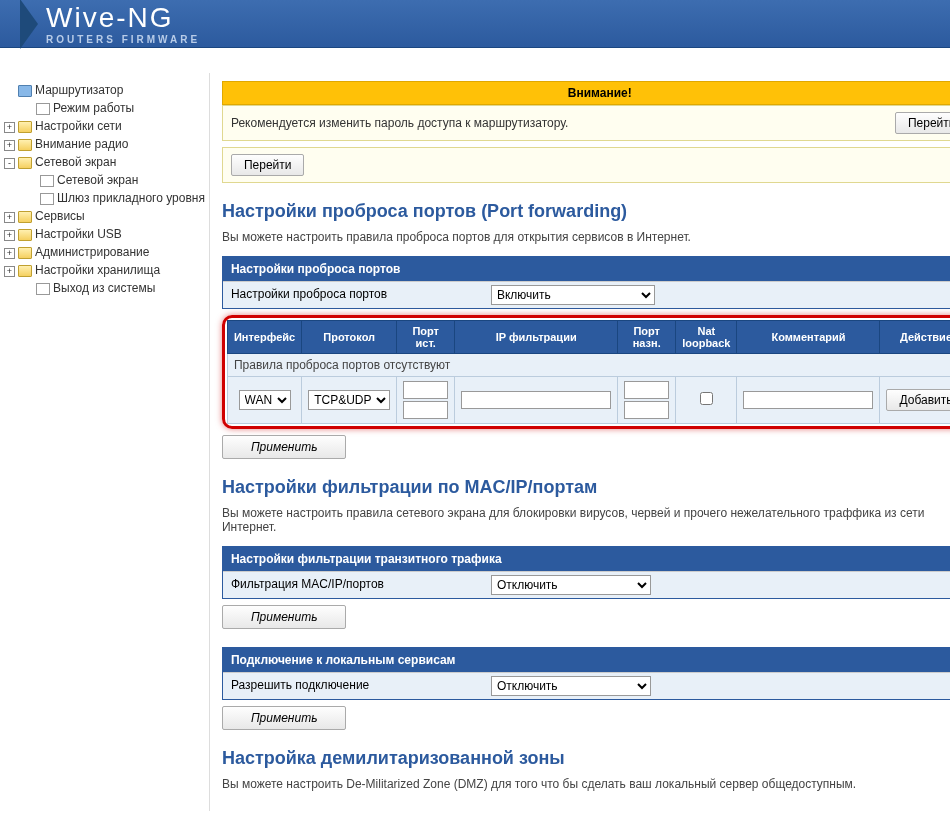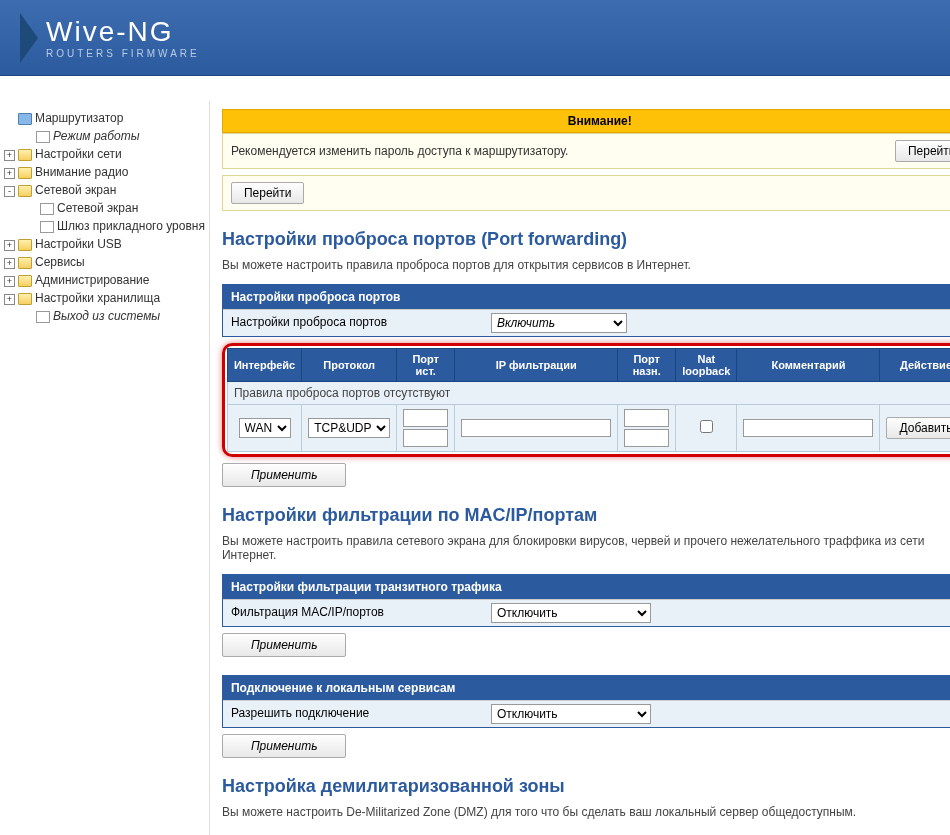--- a/index.html
+++ b/index.html
@@ -1,26 +1,26 @@
 <!DOCTYPE html>
 <html><head>
 <meta charset="utf-8">
 <style>
 * { box-sizing: border-box; margin: 0; padding: 0; }
 body { font-family: Arial, sans-serif; font-size: 12px; background: #fff; width: 950px; }
-.header { background: linear-gradient(#3d6db0, #2c5a9e); height: 76px; display: flex; align-items: center; padding-left: 20px; border-bottom: 1px solid #1a4680; }
+.header { background: linear-gradient(#3d6db0, #2c5a9e); height: 48px; display: flex; align-items: center; padding-left: 20px; border-bottom: 1px solid #1a4680; }
 .logo-triangle { width: 0; height: 0; border-top: 25px solid transparent; border-bottom: 25px solid transparent; border-left: 18px solid #1e4a7a; margin-right: 8px; }
 .logo-text { color: #fff; }
 .logo-main { font-size: 28px; font-weight: 300; letter-spacing: 2px; }
-.logo-sub { font-size: 10px; letter-spacing: 3px; color: #b8cce8; }
+.logo-sub { font-size: 10px; letter-spacing: 3px; color: #b8cce8; font-weight: bold; }
 .container { display: flex; margin-top: 25px; }
 .sidebar { width: 240px; padding: 8px 4px; border-right: 1px solid #ddd; }
 .tree { list-style: none; }
 .tree li { padding: 2px 0; white-space: nowrap; color: #333; }
-.tree .indent1 { padding-left: 18px; font-style: italic; }
+.tree .indent1 { padding-left: 18px; }
 .tree .indent2 { padding-left: 36px; }
 .tree-icon { display: inline-block; width: 14px; height: 12px; margin-right: 3px; vertical-align: middle; }
 .expand { display: inline-block; width: 11px; height: 11px; border: 1px solid #888; text-align: center; line-height: 9px; font-size: 9px; margin-right: 3px; background: #fff; cursor: pointer; }
 .folder-closed { background: linear-gradient(#fff0b0, #f5d060); border: 1px solid #c0a030; border-radius: 1px; }
 .folder-open { background: linear-gradient(#fff0b0, #f5d060); border: 1px solid #c0a030; border-radius: 1px; }
 .page-icon { background: #fff; border: 1px solid #999; }
 .monitor-icon { background: #88b8e8; border: 1px solid #5080b0; border-radius: 1px; }
 .main { flex: 1; padding: 8px 12px; }
 .attention-header { background: #ffc107; color: #000; text-align: center; font-weight: bold; padding: 4px; border: 1px solid #e0a800; }
 .notice { background: #fffef0; border: 1px solid #e0d890; padding: 6px 8px; margin-bottom: 6px; display: flex; justify-content: space-between; align-items: center; }
@@ -59,22 +59,22 @@
 <div class="container">
   <div class="sidebar">
     <ul class="tree" id="tree">
         <li class="indent0"><span style="display:inline-block;width:14px;"></span><span class="tree-icon monitor-icon"></span><span>Маршрутизатор</span></li>
         <li class="indent1"><span style="display:inline-block;width:14px;"></span><span class="tree-icon page-icon"></span><span>Режим работы</span></li>
         <li class="indent0"><span class="expand">+</span><span class="tree-icon folder-closed"></span><span>Настройки сети</span></li>
         <li class="indent0"><span class="expand">+</span><span class="tree-icon folder-closed"></span><span>Внимание радио</span></li>
         <li class="indent0"><span class="expand">-</span><span class="tree-icon folder-open"></span><span>Сетевой экран</span></li>
         <li class="indent2"><span class="tree-icon page-icon"></span><span>Сетевой экран</span></li>
         <li class="indent2"><span class="tree-icon page-icon"></span><span>Шлюз прикладного уровня</span></li>
+        <li class="indent0"><span class="expand">+</span><span class="tree-icon folder-closed"></span><span>Сервисы</span></li>
         <li class="indent0"><span class="expand">+</span><span class="tree-icon folder-closed"></span><span>Настройки USB</span></li>
-        <li class="indent0"><span class="expand">+</span><span class="tree-icon folder-closed"></span><span>Сервисы</span></li>
         <li class="indent0"><span class="expand">+</span><span class="tree-icon folder-closed"></span><span>Администрирование</span></li>
         <li class="indent0"><span class="expand">+</span><span class="tree-icon folder-closed"></span><span>Настройки хранилища</span></li>
         <li class="indent1"><span style="display:inline-block;width:14px;"></span><span class="tree-icon page-icon"></span><span>Выход из системы</span></li>
       </ul>
   </div>
 
   <div class="main">
 
     <div class="attention-header">Внимание!</div>
     <div class="notice">
@@ -86,21 +86,21 @@
     </div>
 
     <h2>Настройки проброса портов (Port forwarding)</h2>
     <p class="intro">Вы можете настроить правила проброса портов для открытия сервисов в Интернет.</p>
 
     <div class="panel">
       <div class="panel-header">Настройки проброса портов</div>
       <div class="panel-row">
         <div class="label">Настройки проброса портов</div>
         <div class="value">
-          <select style="width:136px;font-style:italic;">
+          <select style="width:164px;">
             <option>Включить</option>
           </select>
         </div>
       </div>
     </div>
 
     <div class="highlighted-box">
       <table class="port-table">
         <thead>
           <tr>

